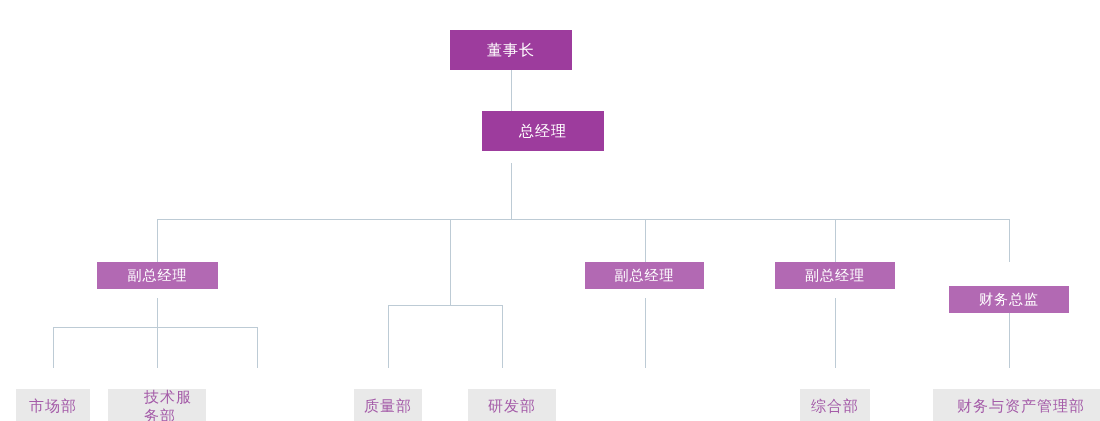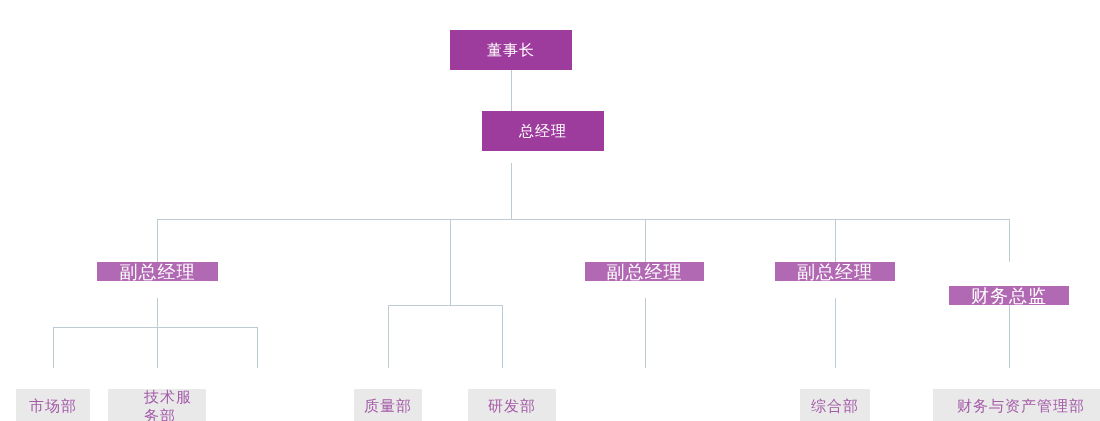--- a/index.html
+++ b/index.html
@@ -31,22 +31,22 @@
   .lvl-top{
     background:var(--level1-bg,#9D3C9D);
     color:var(--node-text,#fff);
     font-size:15px;
     height:40px;
     width:122px;
   }
   .lvl-mid{
     background:var(--level3-bg,#B269B3);
     color:var(--node-text,#fff);
-    font-size:18px;
-    height:19px;
+    font-size:14px;
+    height:27px;
   }
   .lvl-dept{
     background:var(--dept-bg,#E9E9E9);
     color:var(--dept-text,#A45BA8);
     font-size:15px;
     height:35px;
     margin-top:21px;
   }
   .line{position:absolute;background:var(--connector,#BDCBD5);}
   .line.v{width:1px;}

